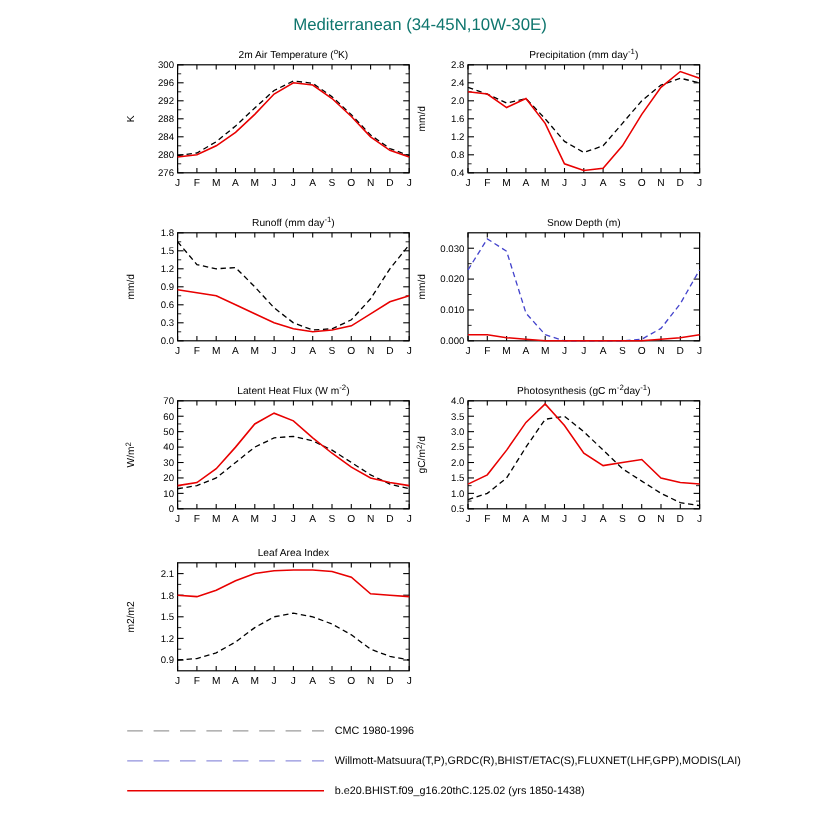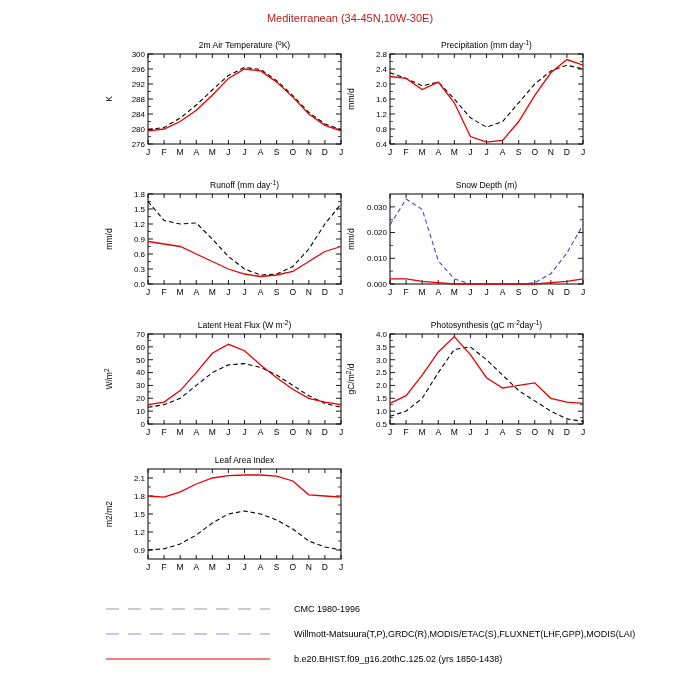--- a/index.html
+++ b/index.html
@@ -1,22 +1,22 @@
 <!DOCTYPE html>
 <html><head>
 <meta charset="utf-8">
 <style>
   html,body{margin:0;padding:0;}
   body{width:700px;height:700px;background:#ffffff;font-family:"Liberation Sans",sans-serif;position:relative;overflow:hidden;}
   .fig{position:absolute;left:0;top:0;width:700px;height:700px;}
-  .fig-title{position:absolute;top:12px;left:0;width:700px;text-align:center;font-size:11px;color:#b91c1c;}
+  .fig-title{position:absolute;top:12px;left:0;width:700px;text-align:center;font-size:14px;color:#0f766e;}
   svg.chart{position:absolute;overflow:visible;}
   svg text{font-family:"Liberation Sans",sans-serif;fill:#000;}
   .legend{position:absolute;left:104px;top:596px;}
-  .legend-row{display:flex;align-items:center;gap:22px;height:25px;}
+  .legend-row{display:flex;align-items:center;gap:7px;height:25px;}
   .legend-label{font-size:9px;color:#000;white-space:nowrap;}
 </style>
 </head>
 <body>
 
 <div class="fig">
   <div class="fig-title">Mediterranean (34-45N,10W-30E)</div>
 
   <svg class="chart" width="250" height="124" style="left:100px;top:40px">
       <rect x="48" y="14" width="193" height="90" fill="none" stroke="#000" stroke-width="1"></rect>
@@ -561,21 +561,21 @@
     <div class="legend-row">
       <svg class="legend-line" width="168" height="6">
           <line x1="2" y1="3" x2="166" y2="3" stroke-width="1.1" stroke="#9c9c9c" stroke-dasharray="13,9"></line>
         </svg>
       <span class="legend-label">CMC 1980-1996</span>
     </div>
     <div class="legend-row">
       <svg class="legend-line" width="168" height="6">
           <line x1="2" y1="3" x2="166" y2="3" stroke-width="1.1" stroke="#9191dd" stroke-dasharray="13,9"></line>
         </svg>
-      <span class="legend-label">Willmott-Matsuura(T,P),GRDC(R),MODIS/ETAC(S),FLUXNET(LHF,GPP),MODIS(LAI)</span>
+      <span class="legend-label">Willmott-Matsuura(T,P),GRDC(R),BHIST/ETAC(S),FLUXNET(LHF,GPP),MODIS(LAI)</span>
     </div>
     <div class="legend-row">
       <svg class="legend-line" width="168" height="6">
           <line x1="2" y1="3" x2="166" y2="3" stroke-width="1.2" stroke="#e80000"></line>
         </svg>
       <span class="legend-label">b.e20.BHIST.f09_g16.20thC.125.02 (yrs 1850-1438)</span>
     </div>
   </div>
 </div>
 

